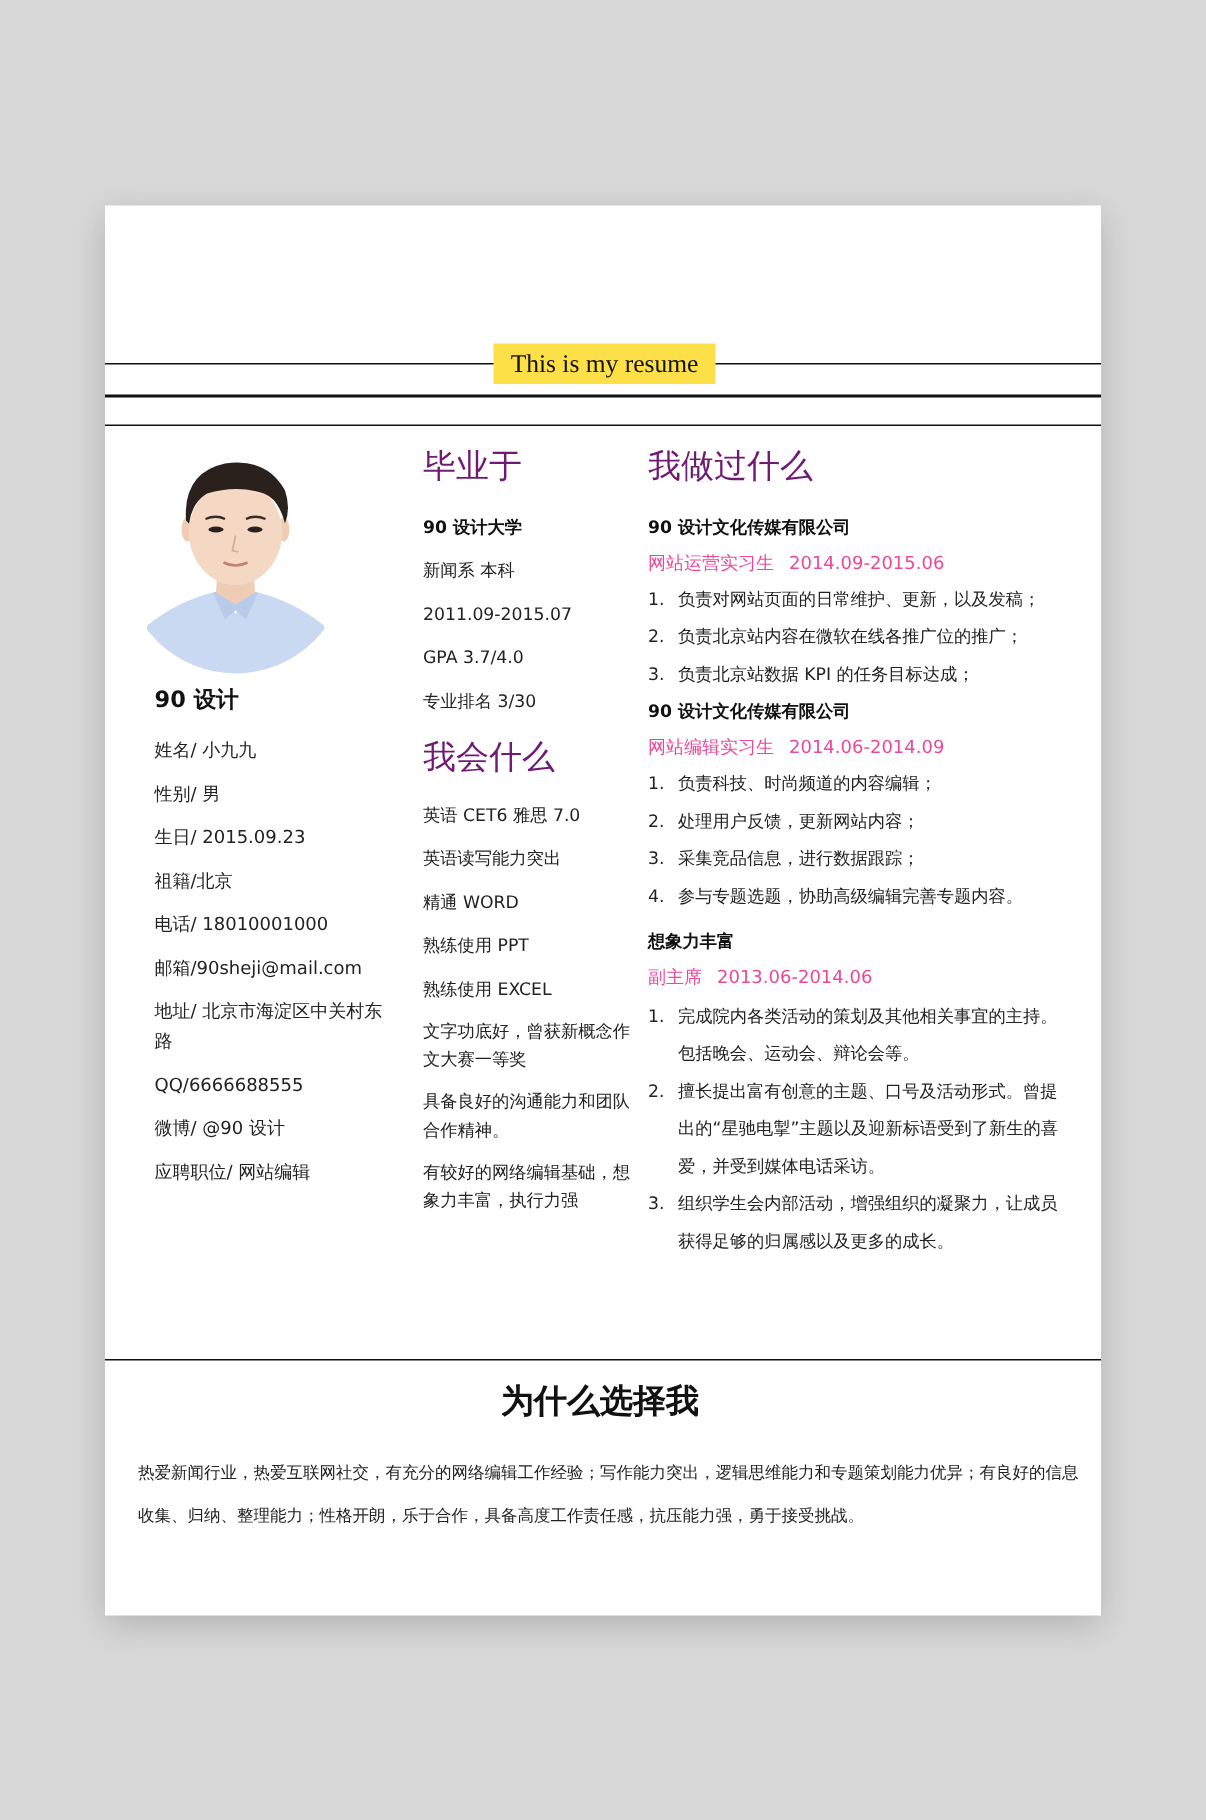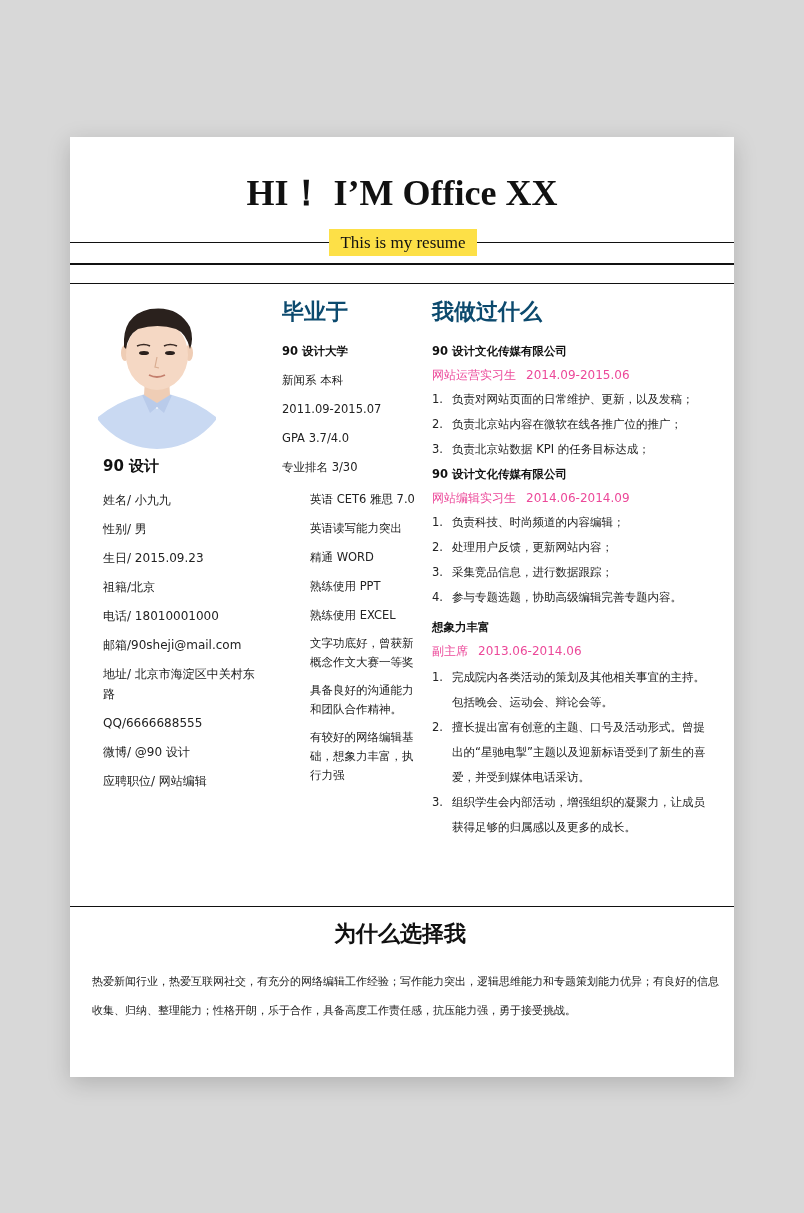--- a/index.html
+++ b/index.html
@@ -56,29 +56,29 @@
   }
   .info-list { position: absolute; left: 5px; top: 193px; width: 160px; list-style: none; }
   .info-list li {
     font-size: 12px; color: #222;
     line-height: 20px;
     margin-bottom: 9px;
   }
   
   .col-mid { position: absolute; left: 212px; top: 160px; width: 140px; }
   .sec-title {
-    font-size: 22px; font-weight: bold; color: #0c4a6e;
+    font-size: 22px; font-weight: normal; color: #701a75;
     line-height: 30px;
   }
   .mid-list { list-style: none; margin-top: 14px; }
   .mid-list li { font-size: 11.5px; color: #222; line-height: 20px; margin-bottom: 9px; }
   .mid-list li.bold { font-weight: bold; color: #111; }
   .skills-title { margin-top: 14px; }
   .skill-list { list-style: none; margin-top: 12px; }
-  .skill-list li { font-size: 11.5px; color: #222; line-height: 20px; margin-bottom: 9px; margin-left: 28px; }
+  .skill-list li { font-size: 11.5px; color: #222; line-height: 20px; margin-bottom: 9px; }
   .skill-list li.multi { line-height: 19px; margin-bottom: 9px; }
   
   .col-right { position: absolute; left: 362px; top: 160px; width: 282px; }
   .job { margin-top: 14px; }
   .job + .job { margin-top: 0px; }
   .job.spaced { margin-top: 10px; }
   .company { font-size: 11.5px; font-weight: bold; color: #111; line-height: 20px; margin-bottom: 4px; }
   .role { font-size: 12px; color: #ec4899; line-height: 20px; margin-bottom: 4px; }
   .role .date { margin-left: 10px; }
   .duties { list-style: none; }
@@ -100,21 +100,20 @@
   .why-text {
     position: absolute; left: 22px; right: 11px; top: 830px;
     font-size: 11px; color: #222; line-height: 29px;
   }
 </style>
 </head>
 <body>
 
 <div class="page">
 
-  <div class="title">HI！  I’M Office XX</div>
   <div class="line l1"></div>
   <div class="subtitle">This is my resume</div>
   <div class="line l2"></div>
   <div class="line l3"></div>
 
   <div class="col-left">
     <div class="photo">
       <svg width="118" height="156" viewBox="0 0 118 156">
         <defs>
           <clipPath id="circ">
@@ -163,20 +162,21 @@
 
   <div class="col-mid">
     <div class="sec-title">毕业于</div>
     <ul class="mid-list">
       <li class="bold">90 设计大学</li>
       <li>新闻系  本科</li>
       <li>2011.09-2015.07</li>
       <li>GPA 3.7/4.0</li>
       <li>专业排名  3/30</li>
     </ul>
+    <div class="sec-title skills-title">我会什么</div>
     <ul class="skill-list">
       <li>英语 CET6  雅思 7.0</li>
       <li>英语读写能力突出</li>
       <li>精通  WORD</li>
       <li>熟练使用  PPT</li>
       <li>熟练使用  EXCEL</li>
       <li class="multi">文字功底好，曾获新概念作文大赛一等奖</li>
       <li class="multi">具备良好的沟通能力和团队合作精神。</li>
       <li class="multi">有较好的网络编辑基础，想象力丰富，执行力强</li>
     </ul>

